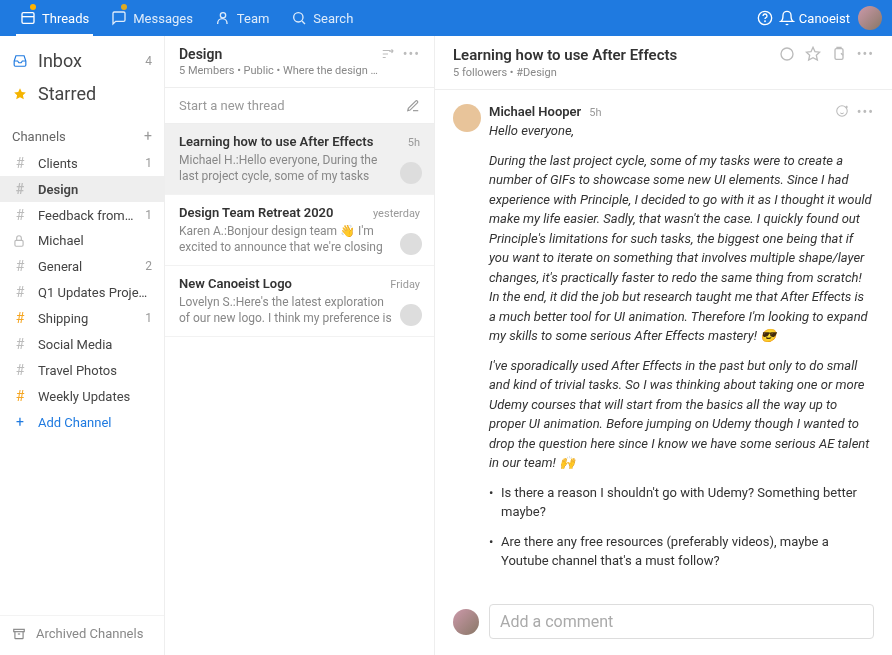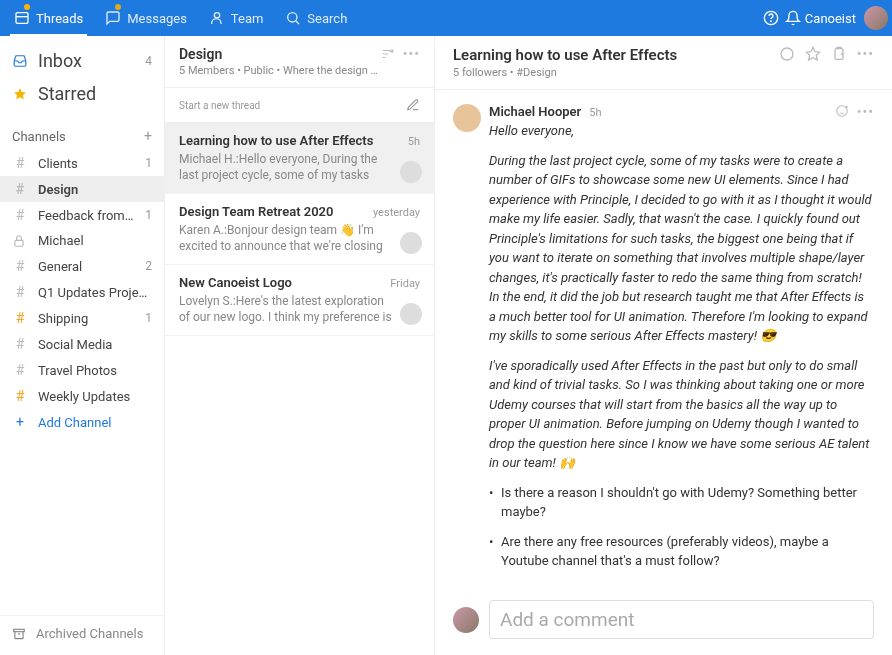--- a/index.html
+++ b/index.html
@@ -1,17 +1,17 @@
 <!DOCTYPE html>
 <html><head>
 <meta charset="utf-8">
 <style>
 * { margin: 0; padding: 0; box-sizing: border-box; font-family: -apple-system, BlinkMacSystemFont, "Segoe UI", Roboto, Helvetica, Arial, sans-serif; }
 body { width: 892px; height: 655px; overflow: hidden; background: #fff; color: #333; font-size: 13px; }
-.topbar { height: 36px; background: #1f7ae0; display: flex; align-items: center; padding: 0 4px; color: #fff; text-align: right; }
+.topbar { height: 36px; background: #1f7ae0; display: flex; align-items: center; padding: 0 10px; color: #fff; text-align: right; }
 .topbar .nav { display: flex; align-items: center; gap: 2px; }
 .topbar .nav-item { display: flex; align-items: center; gap: 6px; padding: 0 10px; height: 36px; cursor: pointer; font-size: 13px; opacity: 0.85; position: relative; }
 .topbar .nav-item.active { opacity: 1; }
 .topbar .nav-item.active::after { content: ""; position: absolute; left: 6px; right: 6px; bottom: 0; height: 2px; background: #fff; }
 .topbar .spacer { flex: 1; }
 .topbar .right { display: flex; align-items: center; gap: 2px; }
 .topbar .right .icon-btn { width: 20px; height: 20px; display: flex; align-items: center; justify-content: center; cursor: pointer; }
 .topbar .user { display: flex; align-items: center; gap: 8px; cursor: pointer; }
 .topbar .avatar { width: 24px; height: 24px; border-radius: 50%; background: linear-gradient(135deg,#c9a, #876); }
 .dot { position: absolute; top: 4px; left: 20px; width: 6px; height: 6px; border-radius: 50%; background: #ffb300; }
@@ -35,21 +35,21 @@
 .ch-item.add { color: #1f7ae0; }
 .ch-item.add .hash { color: #1f7ae0; }
 .sb-footer { margin-top: auto; padding: 10px 12px 14px; display: flex; align-items: center; gap: 10px; color: #888; cursor: pointer; border-top: 1px solid #f3f3f3; }
 .threads-col { width: 270px; border-right: 1px solid #eee; display: flex; flex-direction: column; }
 .th-header { padding: 10px 14px; border-bottom: 1px solid #eee; display: flex; align-items: flex-start; }
 .th-header .titles { flex: 1; min-width: 0; }
 .th-header .title { font-weight: 600; font-size: 14px; color: #333; }
 .th-header .sub { font-size: 11px; color: #888; margin-top: 2px; white-space: nowrap; overflow: hidden; text-overflow: ellipsis; }
 .th-header .actions { display: flex; gap: 8px; align-items: center; color: #bbb; }
 .new-thread { display: flex; align-items: center; padding: 10px 14px; border-bottom: 1px solid #eee; color: #999; cursor: text; }
-.new-thread .label { flex: 1; font-size: 10px; }
+.new-thread .label { flex: 1; font-size: 13px; }
 .new-thread .compose { color: #999; }
 .thread-item { padding: 10px 14px; border-bottom: 1px solid #f2f2f2; cursor: pointer; position: relative; }
 .thread-item.active { background: #f0f0f0; }
 .thread-item .row1 { display: flex; align-items: baseline; }
 .thread-item .tt { font-weight: 600; font-size: 13px; color: #333; flex: 1; }
 .thread-item .time { font-size: 11px; color: #999; }
 .thread-item .preview { font-size: 12px; color: #888; margin-top: 3px; padding-right: 28px; line-height: 1.35; max-height: 32px; overflow: hidden; }
 .thread-item .av { position: absolute; right: 12px; bottom: 10px; width: 22px; height: 22px; border-radius: 50%; background: #ddd; }
 .content-col { flex: 1; display: flex; flex-direction: column; min-width: 0; }
 .ct-header { padding: 10px 18px; border-bottom: 1px solid #eee; display: flex; align-items: flex-start; }
@@ -65,21 +65,21 @@
 .post .pname { font-weight: 600; font-size: 13px; }
 .post .ptime { font-size: 11px; color: #999; }
 .post .pactions { position: absolute; right: 0; top: 0; display: flex; gap: 8px; color: #bbb; }
 .post .ptext { font-size: 13px; color: #333; line-height: 1.5; margin-top: 2px; }
 .post .ptext p { margin-bottom: 10px; font-style: italic; }
 .post .ptext ul { list-style: none; }
 .post .ptext ul li { margin-bottom: 10px; padding-left: 12px; position: relative; }
 .post .ptext ul li::before { content: "•"; position: absolute; left: 0; }
 .comment-bar { padding: 10px 18px 16px; display: flex; gap: 10px; align-items: center; background: #fff; }
 .comment-bar .cav { width: 26px; height: 26px; border-radius: 50%; background: linear-gradient(135deg,#c9a,#876); flex-shrink: 0; }
-.comment-bar input { flex: 1; border: 1px solid #ddd; border-radius: 4px; padding: 7px 10px; font-size: 19px; outline: none; color: #333; }
+.comment-bar input { flex: 1; border: 1px solid #ddd; border-radius: 4px; padding: 7px 10px; font-size: 16px; outline: none; color: #333; }
 .comment-bar input::placeholder { color: #aaa; }
 svg { display: block; }
 .ic { width: 16px; height: 16px; }
 .ic-sm { width: 14px; height: 14px; }
 .dots { letter-spacing: 1px; font-size: 14px; cursor: pointer; }
 .av1 { background: linear-gradient(135deg,#e8c49a,#d4a574); }
 .av2 { background: linear-gradient(135deg,#a8c5e8,#7ba3d4); }
 .av3 { background: linear-gradient(135deg,#e8a8c5,#d47ba3); }
 </style>
 </head>

